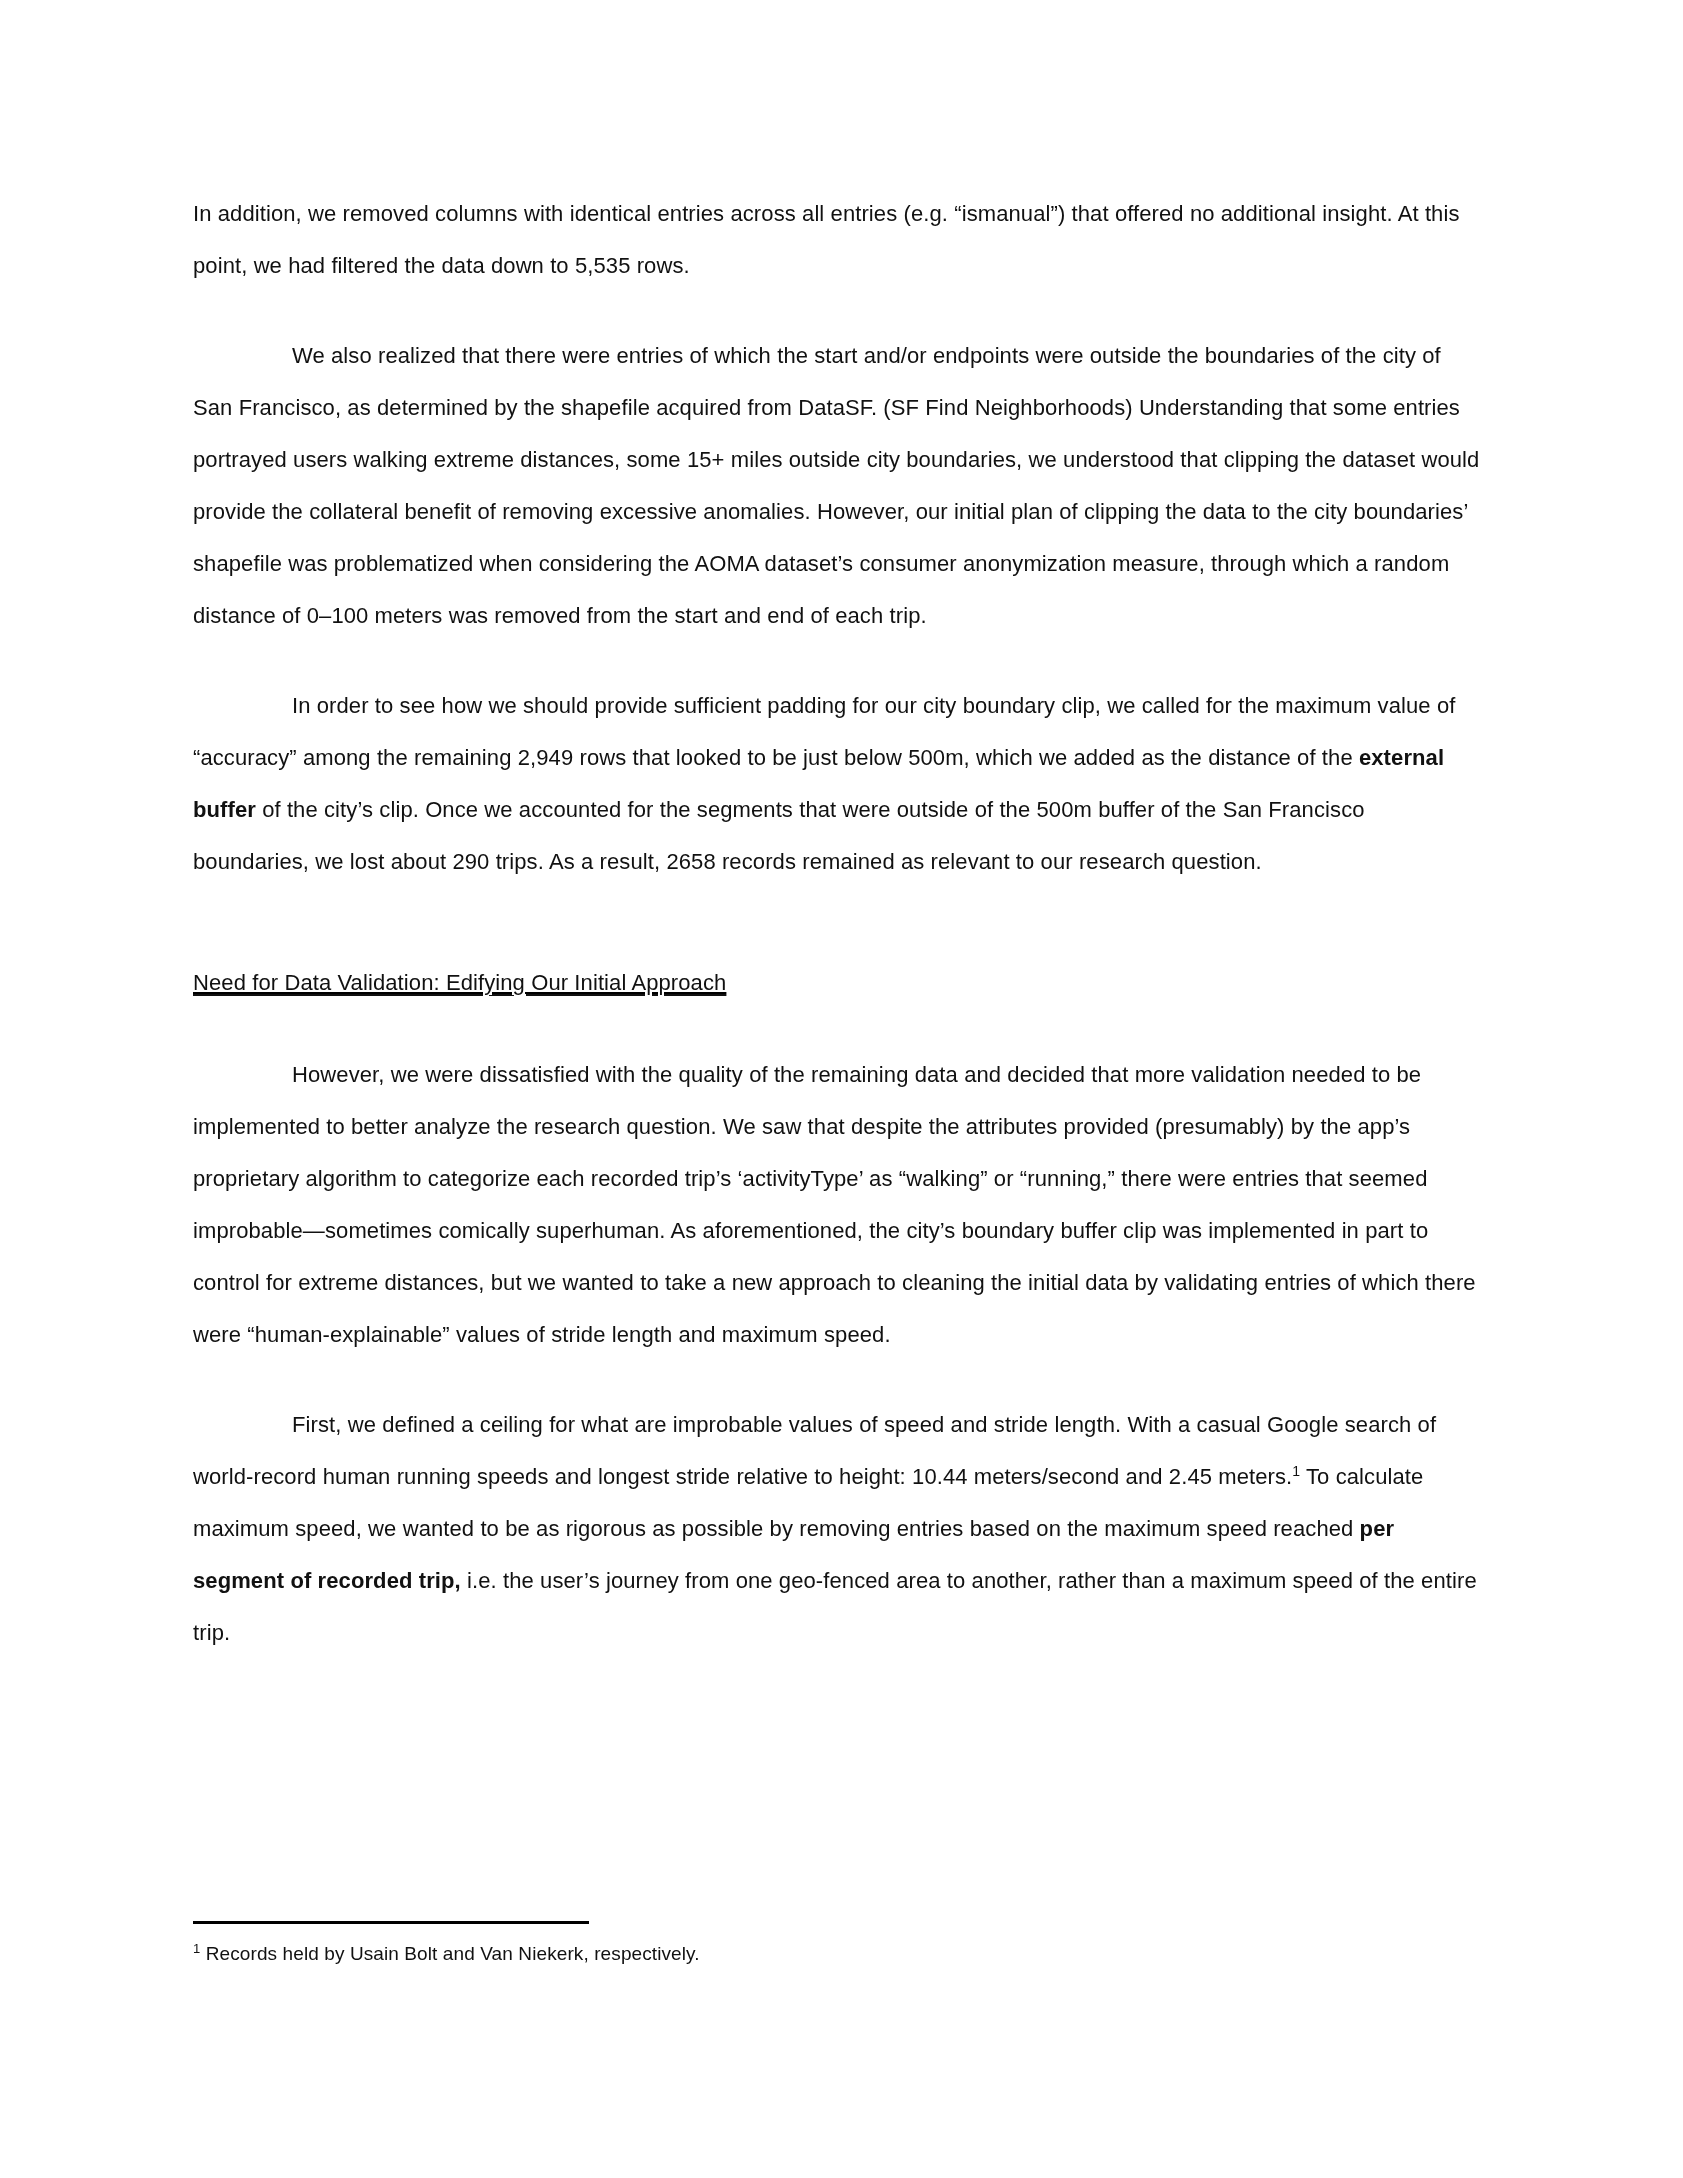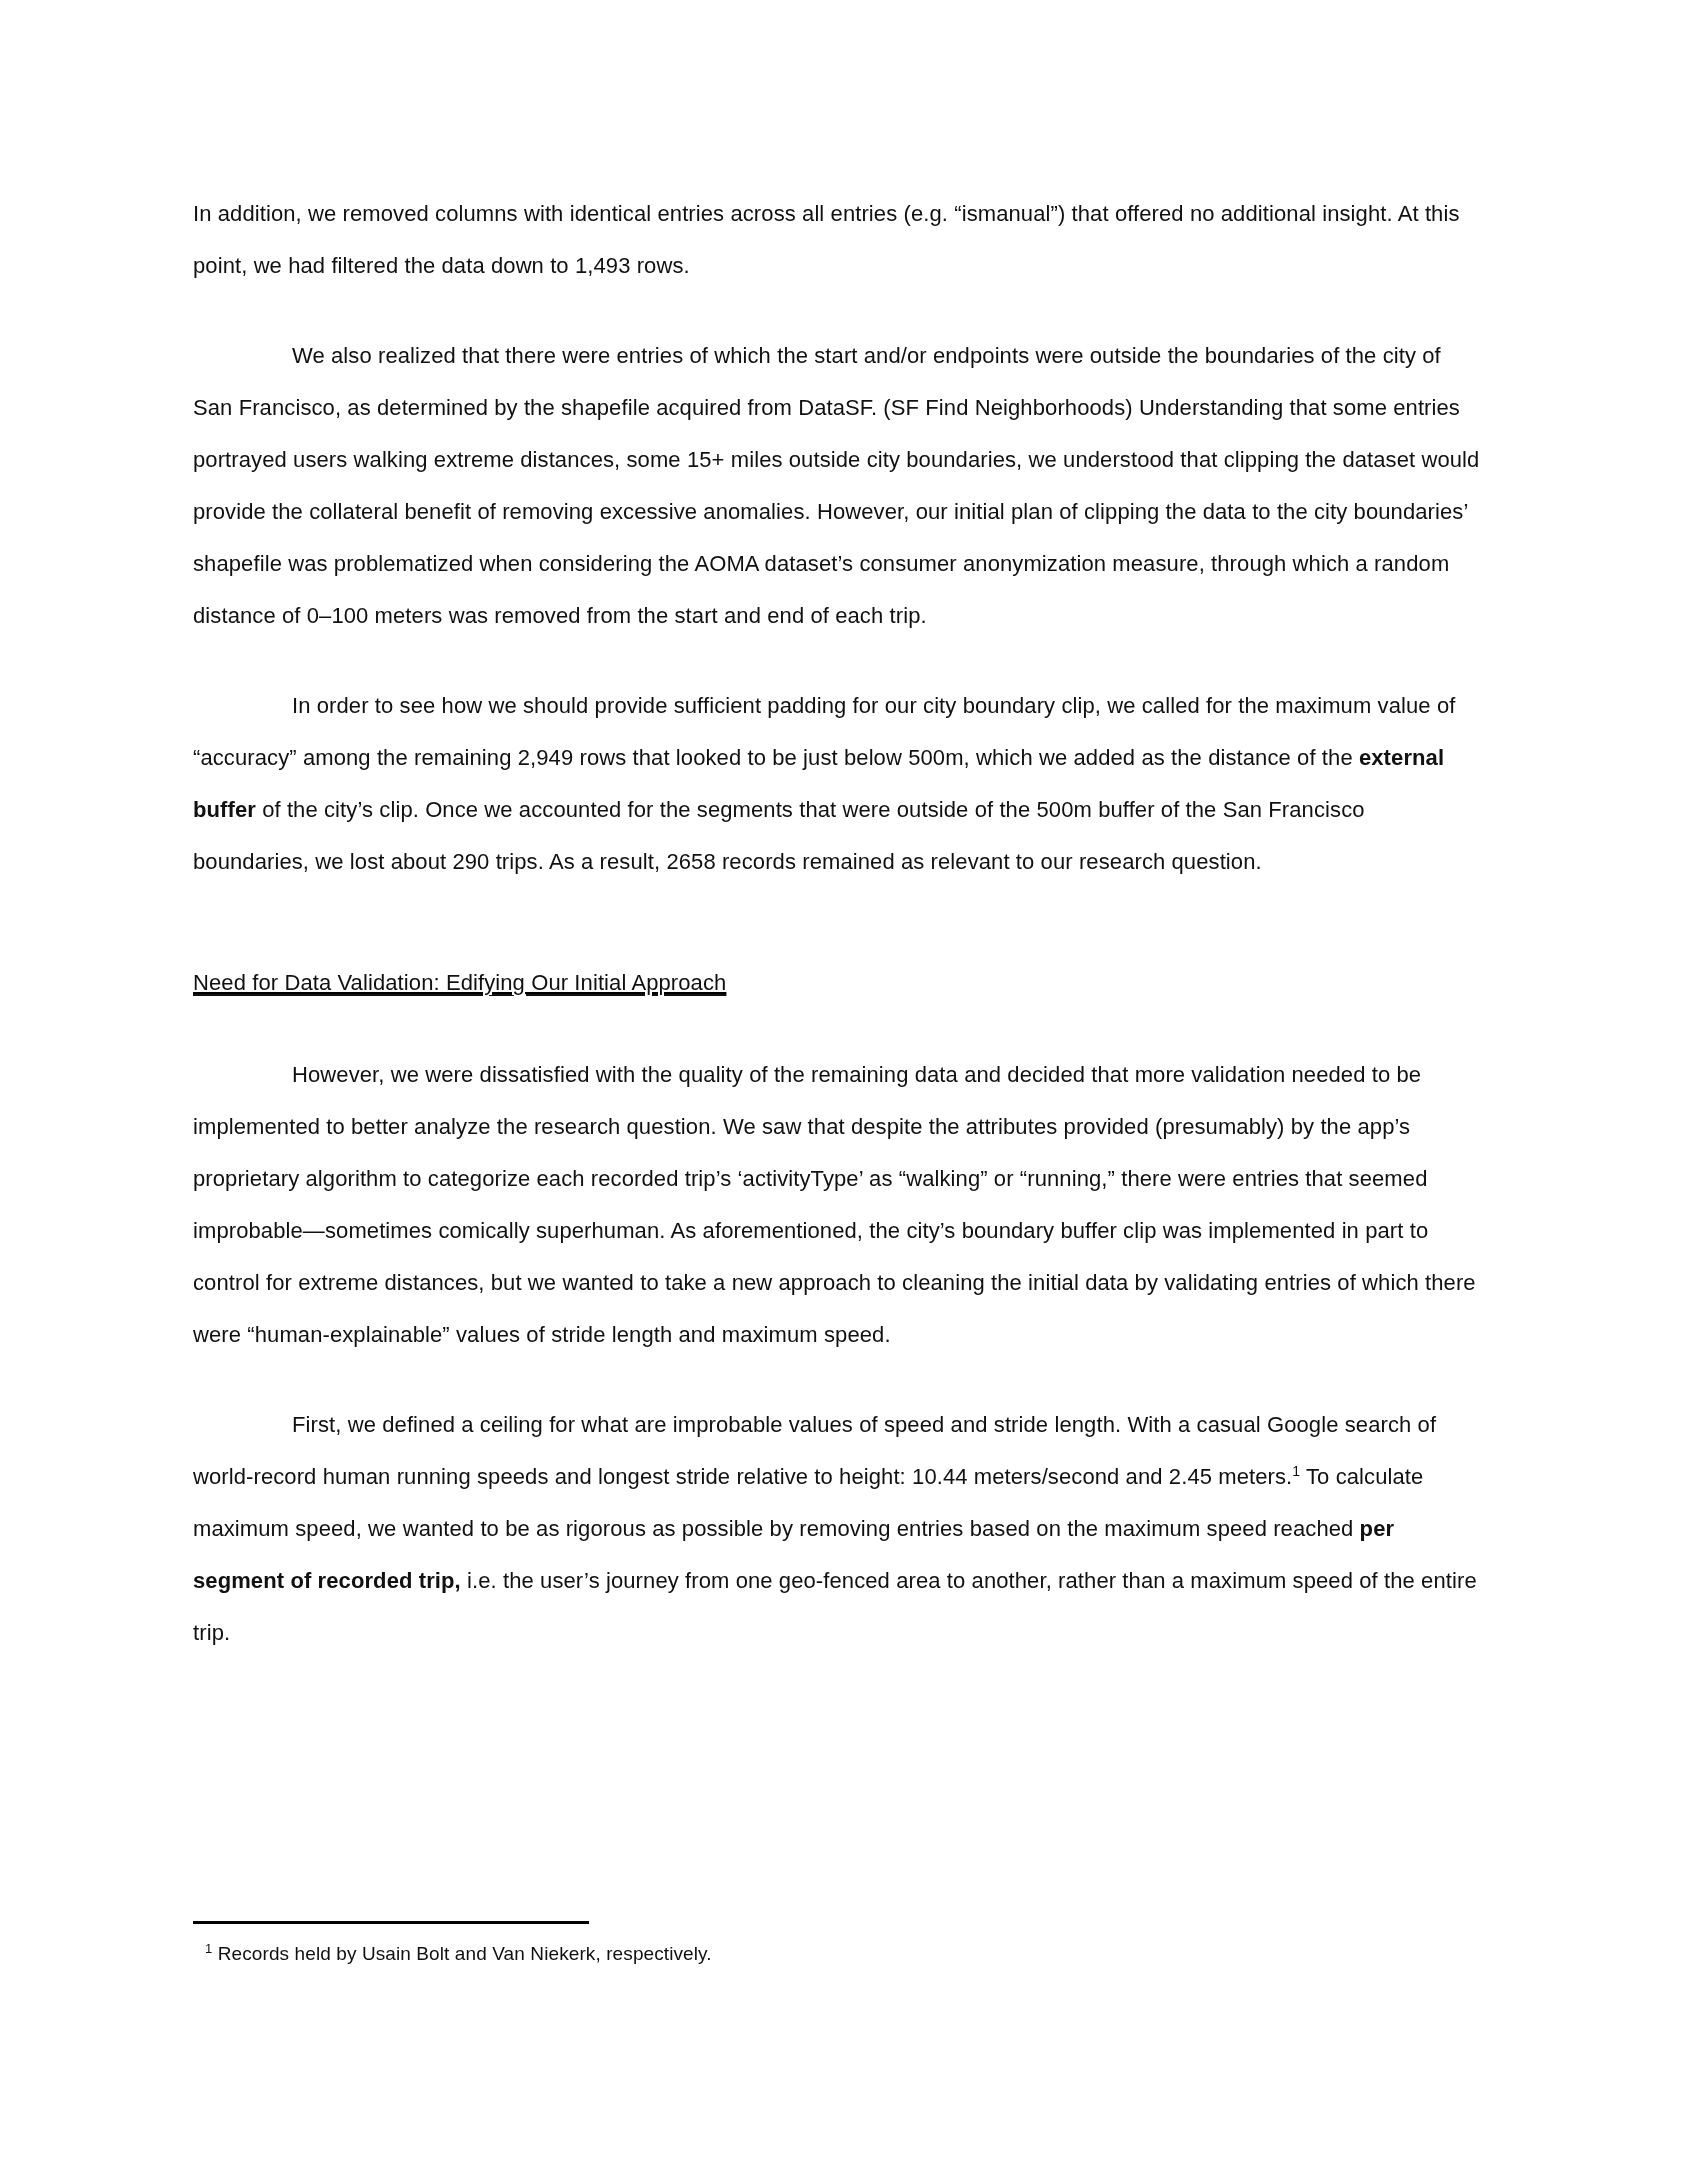--- a/index.html
+++ b/index.html
@@ -66,36 +66,36 @@
     width: 396px;
     height: 3px;
     background: #000000;
     margin: 0 0 16px 0;
   }
   .footnote-text {
     font-size: 19px;
     line-height: 28px;
     letter-spacing: 0.1px;
     color: #111111;
-    margin: 12px;
+    margin: 0;
   }
   .footnote-text sup {
     font-size: 13px;
     vertical-align: super;
     line-height: 0;
   }
 </style>
 </head>
 <body>
 
 <div class="page">
 
   <div class="content">
 
-    <p class="body-par" id="par-1"><span>In addition, we removed columns with identical entries across all entries (e.g. “ismanual”) that offered no additional insight.  At this point, we had filtered the data down to 1,493 rows.</span></p>
+    <p class="body-par" id="par-1"><span>In addition, we removed columns with identical entries across all entries (e.g. “ismanual”) that offered no additional insight.  At this point, we had filtered the data down to 5,535 rows.</span></p>
 
     <p class="body-par indented" id="par-2"><span>We also realized that there were entries of which the start and/or endpoints were outside the boundaries of the city of San Francisco, as determined by the shapefile acquired from DataSF. (SF Find Neighborhoods)  Understanding that some entries portrayed users walking extreme distances, some 15+ miles outside city boundaries, we understood that clipping the dataset would provide the collateral benefit of removing excessive anomalies.  However, our initial plan of clipping the data to the city boundaries’ shapefile was problematized when considering the AOMA dataset’s consumer anonymization measure, through which a random distance of 0–100 meters was removed from the start and end of each trip.</span></p>
 
     <p class="body-par indented" id="par-3"><span>In order to see how we should provide sufficient padding for our city boundary clip, we called for the maximum value of “accuracy”  among the remaining 2,949 rows that looked to be just below 500m, which we added as the distance of the </span><span class="b">external buffer</span><span> of the city’s clip.  Once we accounted for the segments that were outside of the 500m buffer of the San Francisco boundaries, we lost about 290 trips.  As a result, 2658 records remained as relevant to our research question.</span></p>
 
     <div class="heading-block">
       <h2 class="section-heading">Need for Data Validation: Edifying Our Initial Approach</h2>
     </div>
 
     <p class="body-par indented" id="par-4"><span>However, we were dissatisfied with the quality of the remaining data and decided that more validation needed to be implemented to better analyze the research question.  We saw that despite the attributes provided (presumably) by the app’s proprietary algorithm to categorize each recorded trip’s </span><span class="i">‘activityType’</span><span> as “walking” or “running,”  there were entries that seemed improbable—sometimes comically superhuman.  As aforementioned, the city’s boundary buffer clip was implemented in part to control for extreme distances, but we wanted to take a new approach to cleaning the initial data by validating entries of which there were “human-explainable” values of stride length and maximum speed.</span></p>

